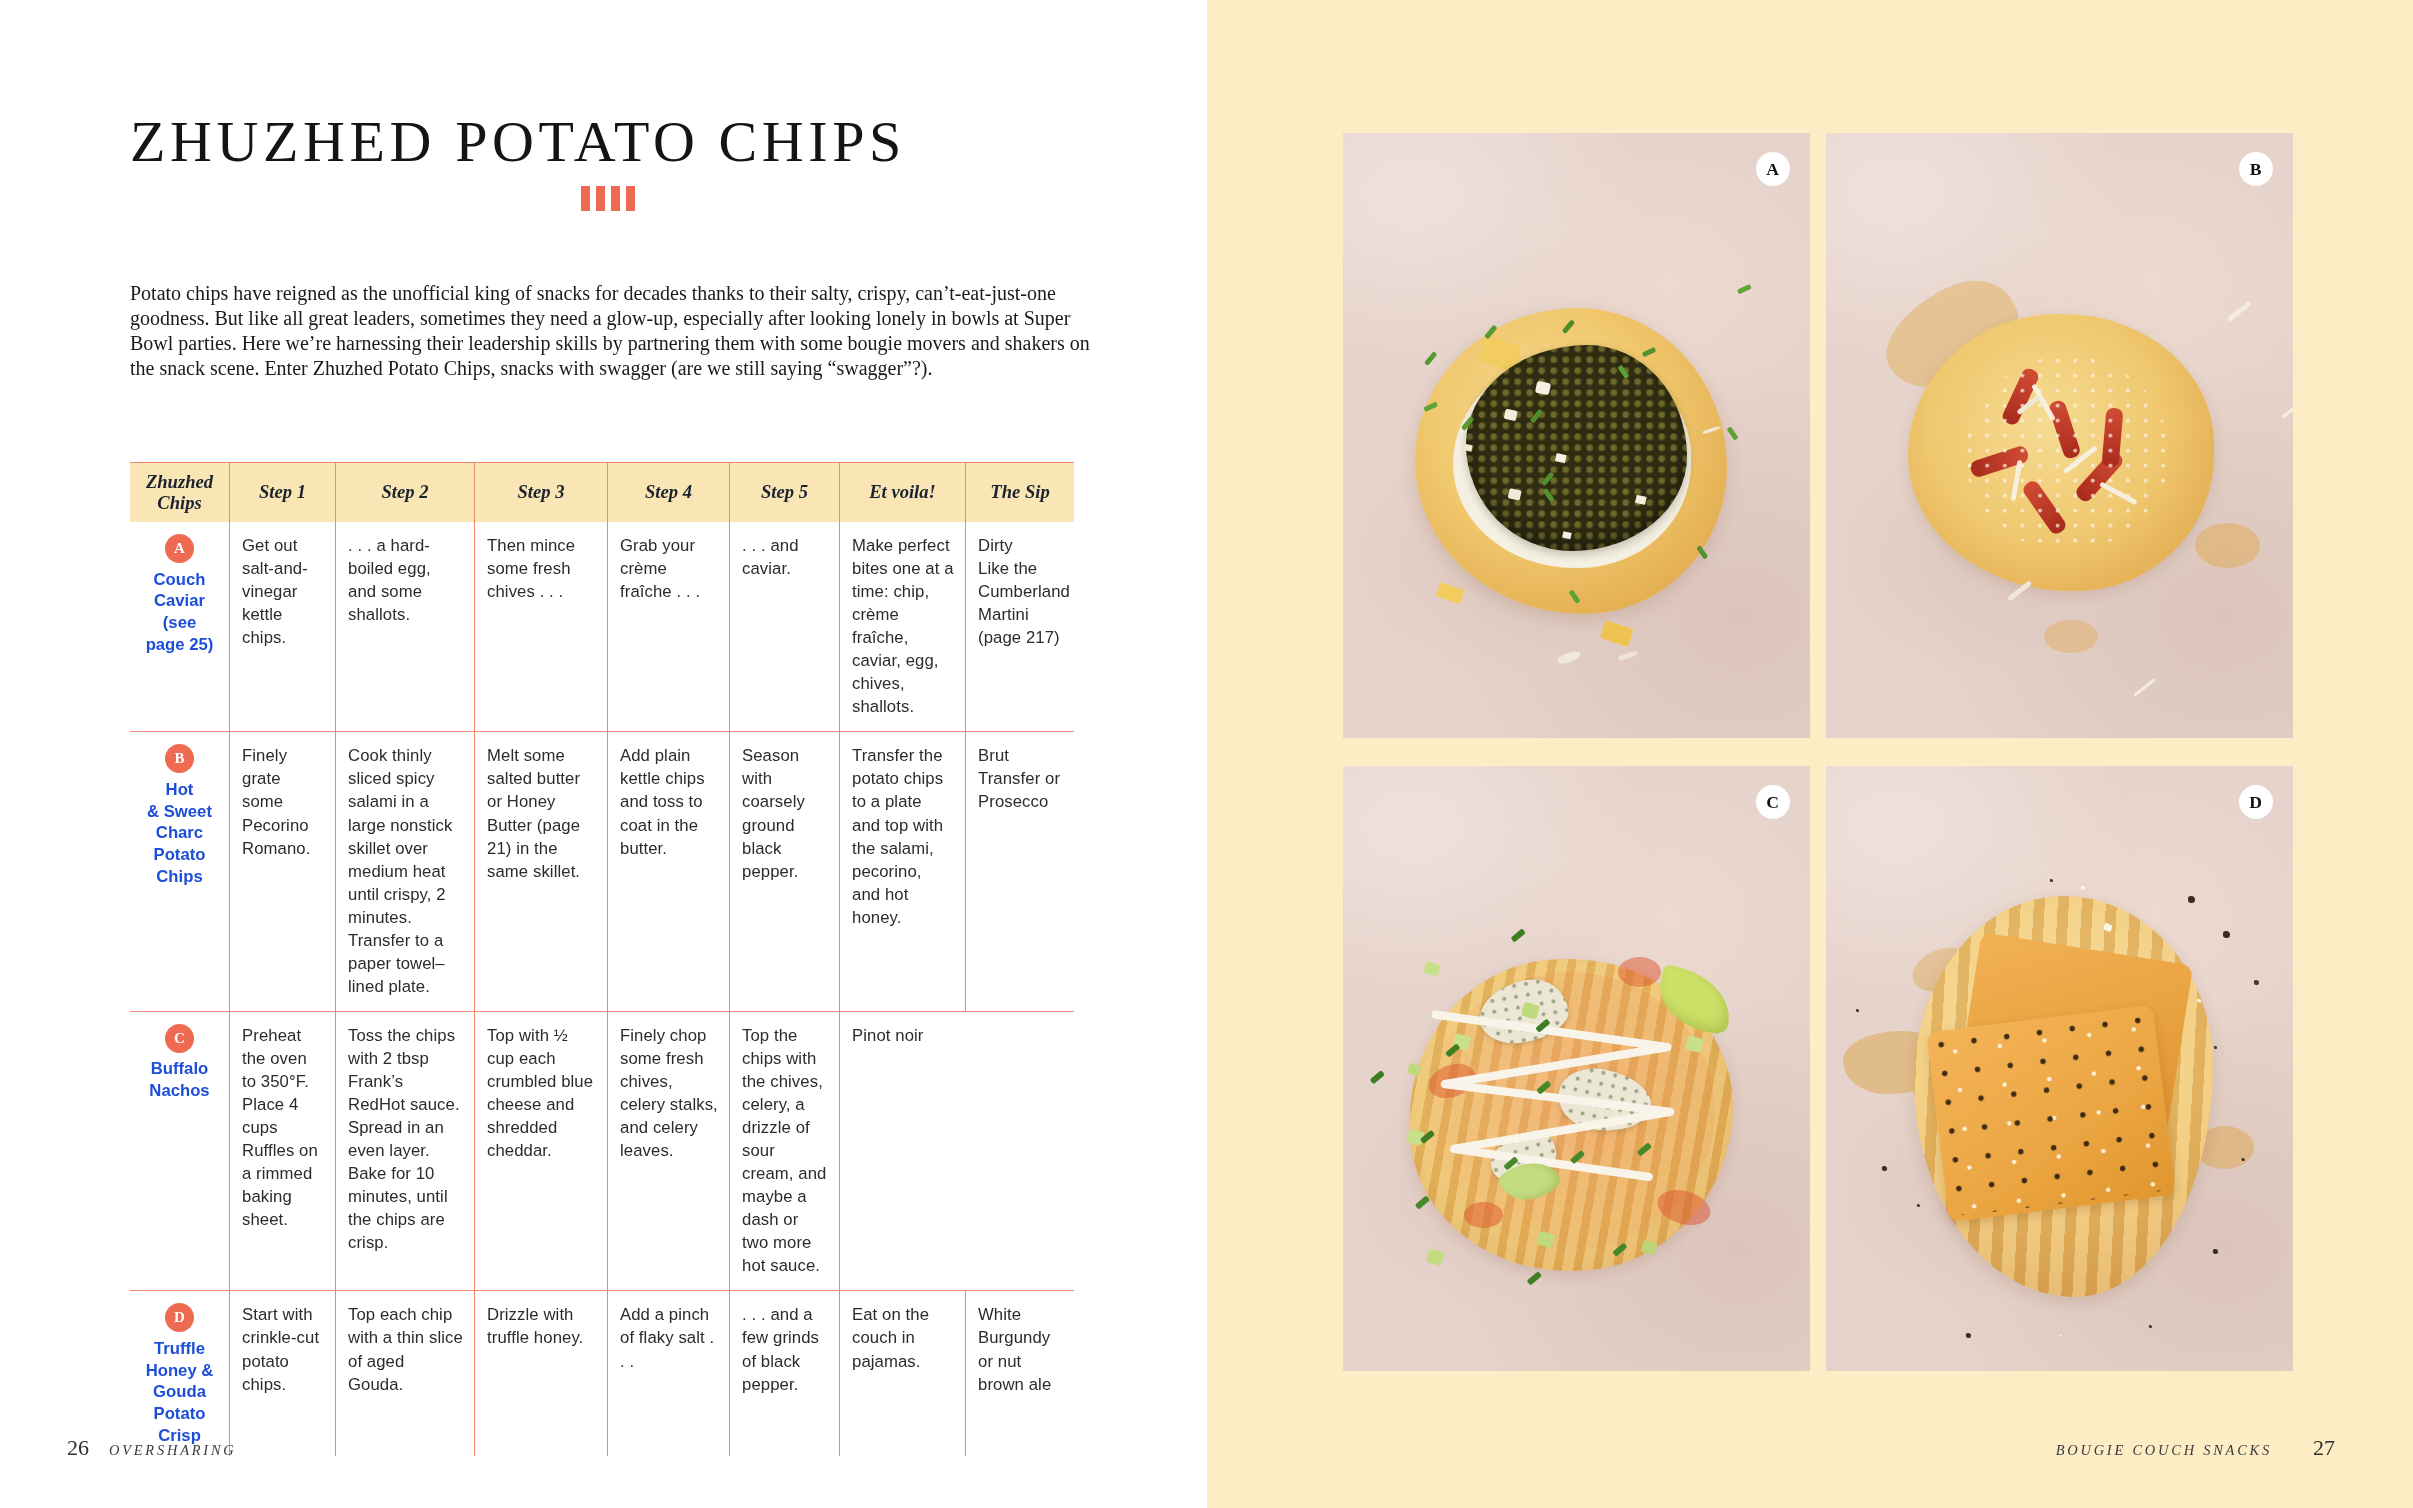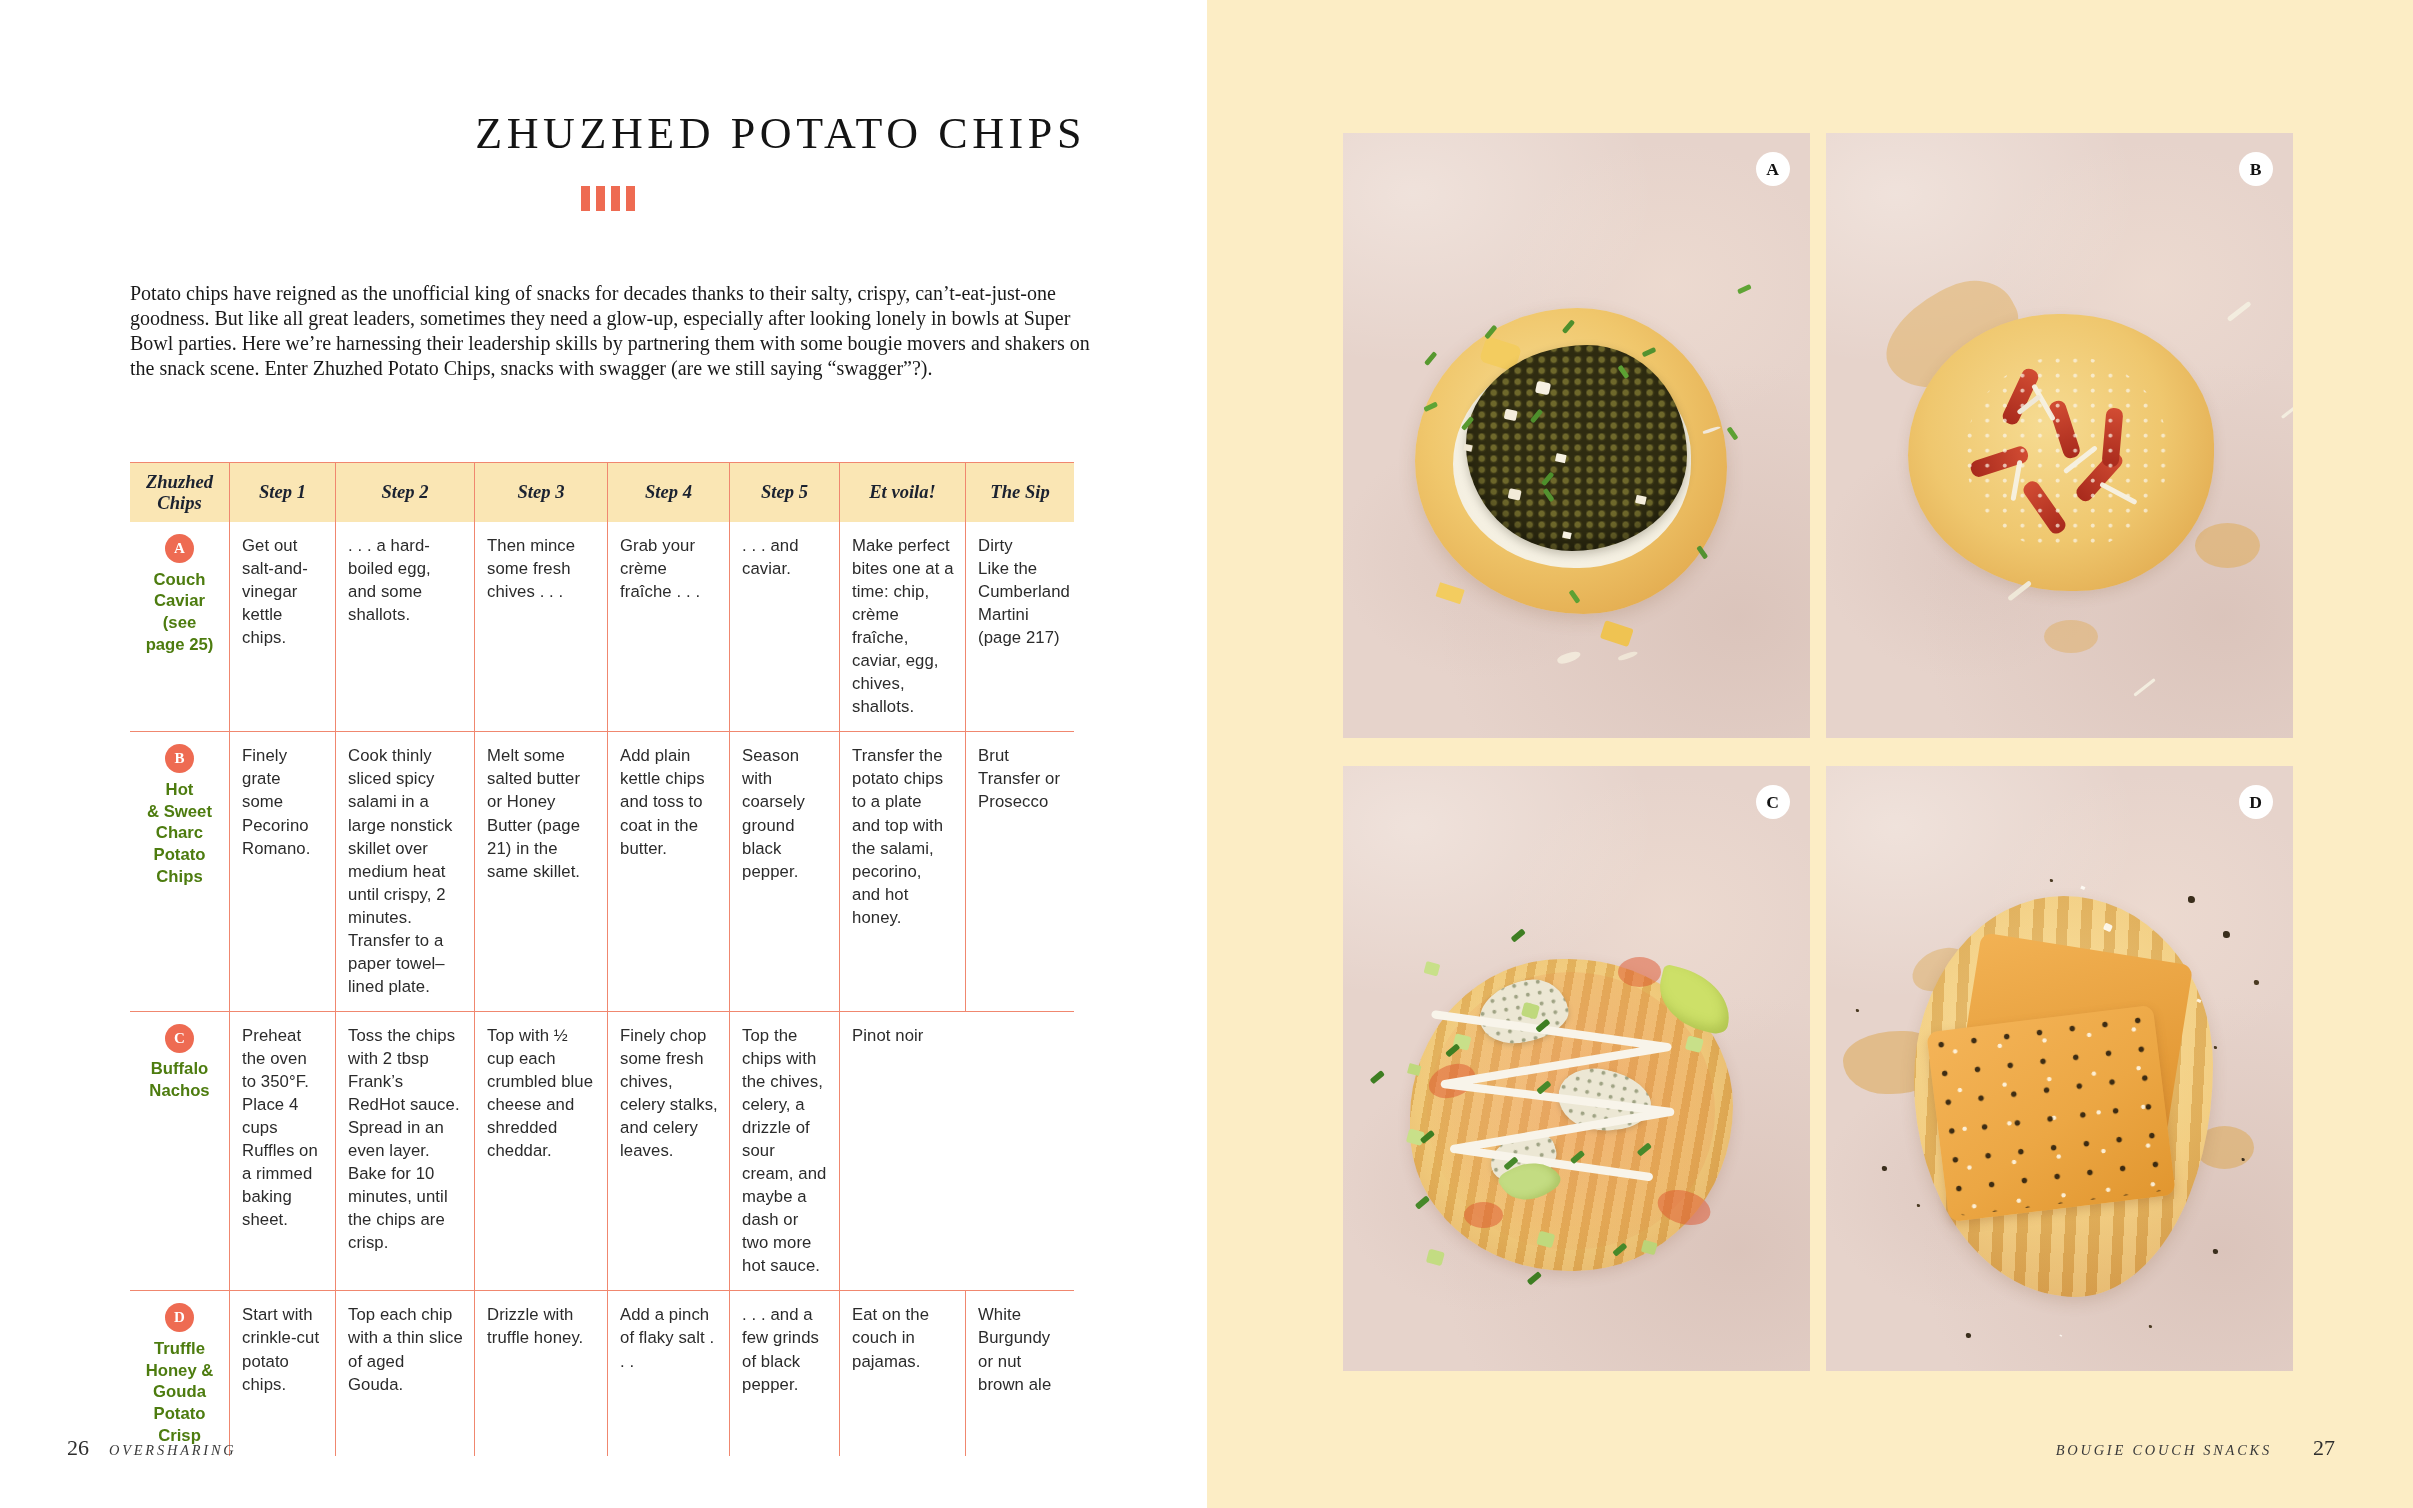--- a/index.html
+++ b/index.html
@@ -12,43 +12,43 @@
   }
   *{margin:0;padding:0;box-sizing:border-box;}
   html,body{width:2413px;height:1508px;background:#ffffff;}
   body{font-family:"Liberation Sans",sans-serif;color:var(--ink);}
   .spread{position:relative;width:2413px;height:1508px;overflow:hidden;background:#ffffff;}
 
   
   .page-right{position:absolute;left:1207px;top:0;width:1207px;height:1508px;background:var(--page-cream);}
 
   
-  .title{position:absolute;left:130px;top:108px;width:956px;text-align:right;
-    font-family:"Liberation Serif",serif;font-weight:400;font-size:44px;letter-spacing:4.6px;color:#141414;}
+  .title{position:absolute;left:130px;top:108px;width:956px;text-align:left;
+    font-family:"Liberation Serif",serif;font-weight:400;font-size:58px;letter-spacing:4.6px;color:#141414;}
   .bars{position:absolute;left:130px;top:186px;width:956px;display:flex;justify-content:center;gap:6.5px;}
   .bars i{display:block;width:8.4px;height:25px;background:var(--accent);}
 
   
   .intro{position:absolute;left:130px;top:281px;width:964px;
     font-family:"Liberation Serif",serif;font-size:20px;line-height:1.255;color:#1a1a1a;}
 
   
   .rtable{position:absolute;left:130px;top:462px;width:944px;border-top:0.9px solid var(--line);}
   .trow{display:grid;grid-template-columns:99px 106px 139px 133px 122px 110px 126px 109px;}
   .trow>*{position:relative;}
   .trow>*:not(:first-child){border-left:0.9px solid var(--line);}
   .trow-header{background:var(--header-bg);height:59px;}
   .trow-header .hcell{display:flex;align-items:center;justify-content:center;text-align:center;
     font-family:"Liberation Serif",serif;font-style:italic;font-weight:700;font-size:18.6px;line-height:1.1;color:#1b2230;padding:1.9px 5.6px;}
   .trow-body.rb{border-top:0.9px solid var(--line);}
   .cell{padding:12px 11px 13px 12px;font-size:16.7px;line-height:1.38;color:var(--cell-ink);white-space:pre-line;letter-spacing:0.1px;}
   .labelcell{padding:12px 5.6px 9.3px 5.6px;text-align:center;}
   .badge{display:block;width:29px;height:29px;margin:0 auto 5.6px;border-radius:50%;background:var(--accent);
     color:#fff;font-family:"Liberation Serif",serif;font-weight:700;font-size:15px;line-height:29px;text-align:center;}
-  .rowname{font-weight:700;font-size:16.7px;line-height:1.3;color:#4d7c0f;white-space:pre-line;}
+  .rowname{font-weight:700;font-size:16.7px;line-height:1.3;color:#1d4ed8;white-space:pre-line;}
   .r-a{min-height:208px;} .r-b{min-height:254px;} .r-c{min-height:220px;} .r-d{min-height:163px;}
 
   
   .footer{position:absolute;top:1435px;display:flex;align-items:baseline;font-family:"Liberation Serif",serif;}
   .footer-left{left:67px;gap:20px;}
   .footer-right{right:78px;gap:41px;}
   .pagenum{font-size:22px;color:#2e2e2e;}
   .chapter{font-style:italic;font-size:14.4px;letter-spacing:2.8px;color:#3a3a3a;}
 
   

